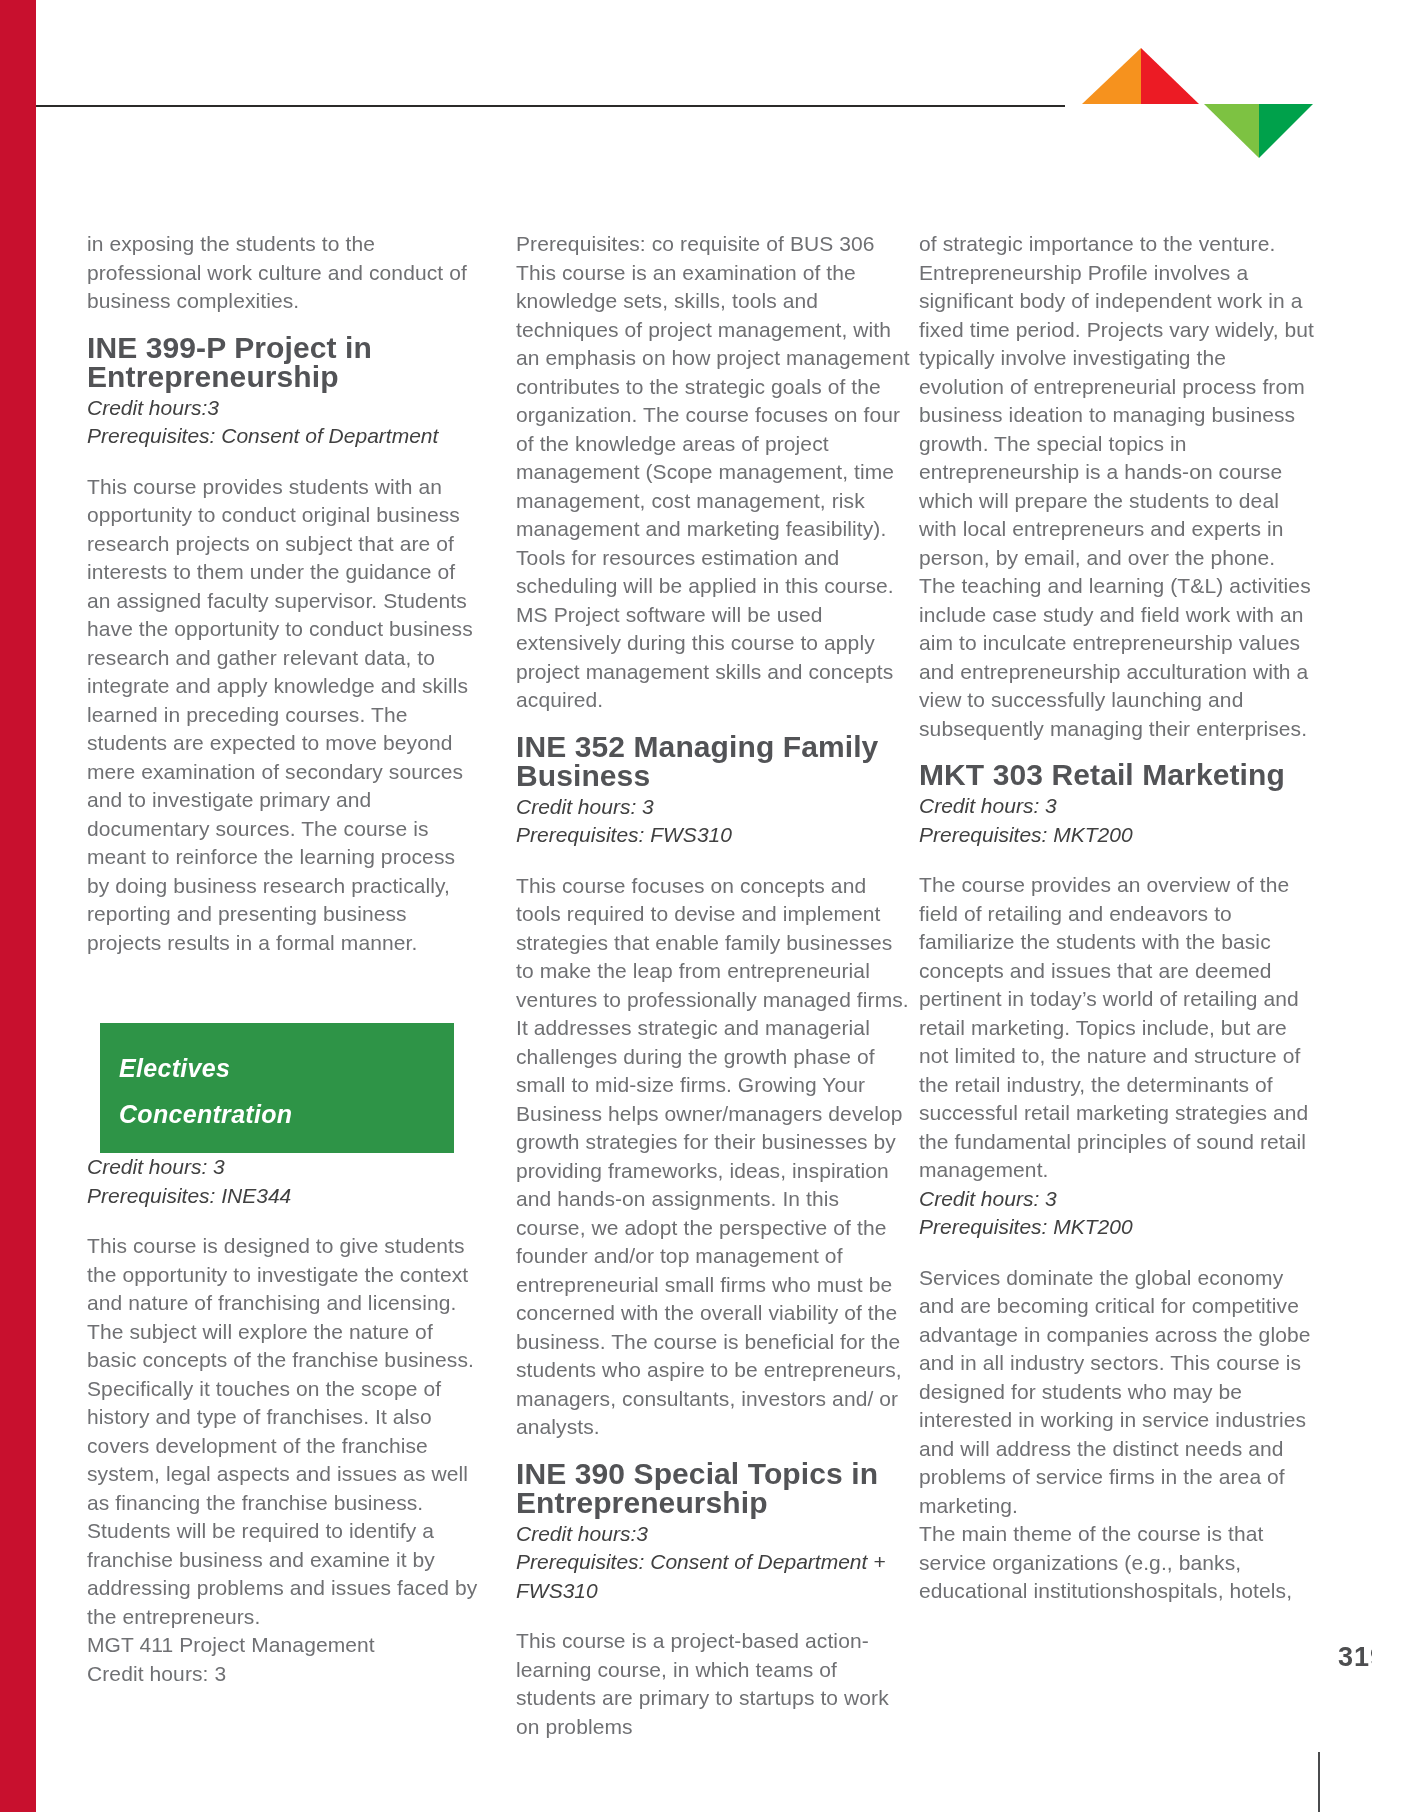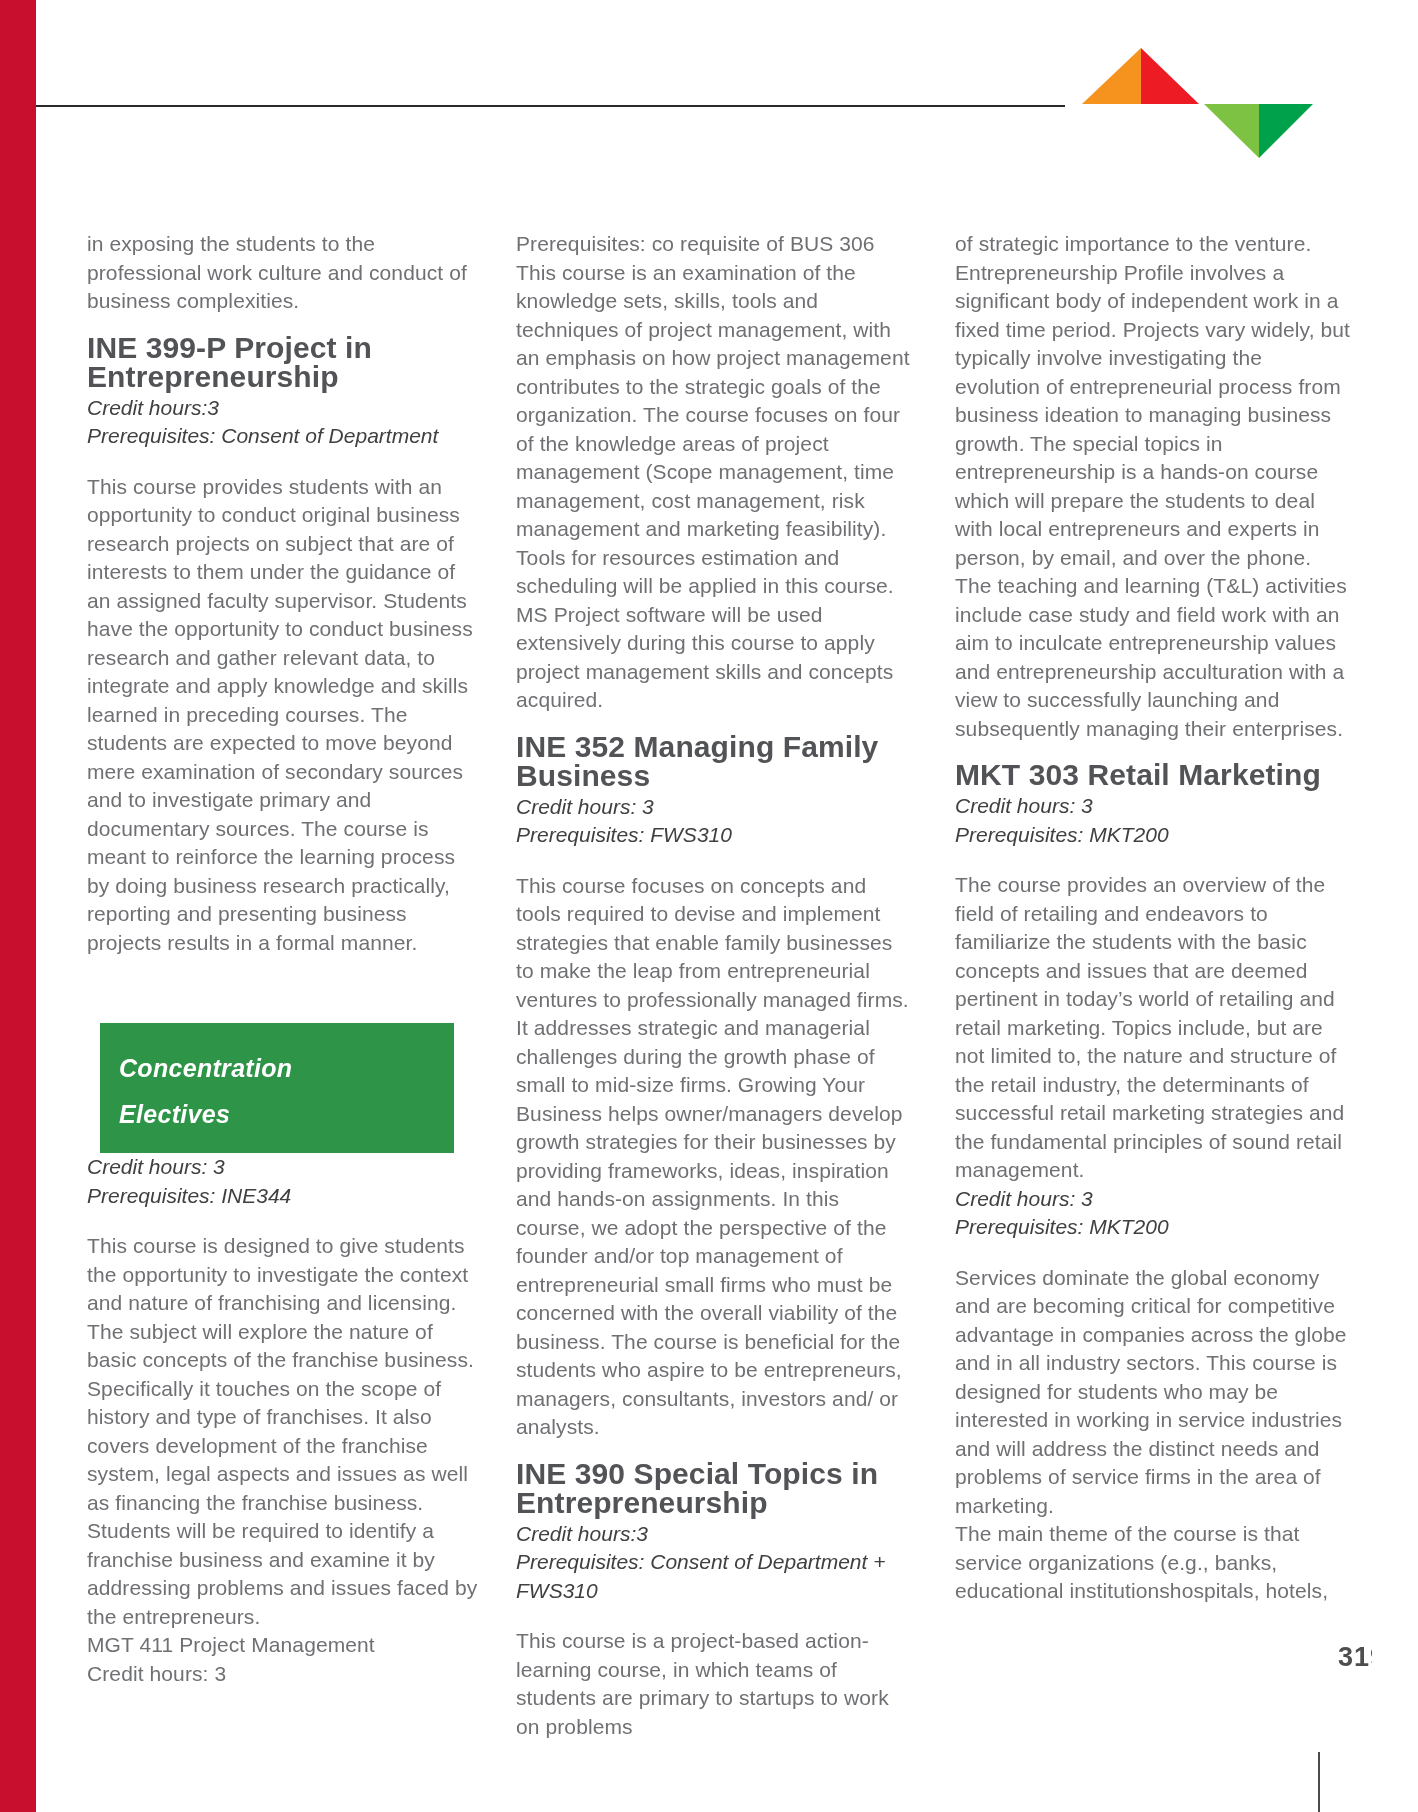--- a/index.html
+++ b/index.html
@@ -6,21 +6,21 @@
   .page {
     position:relative; width:1372px; height:1812px; background:#ffffff;
     overflow:hidden; font-family:"Liberation Sans", sans-serif;
   }
   .red-bar { position:absolute; left:0; top:0; width:36px; height:1812px; }
   .top-rule { position:absolute; left:36px; top:105px; width:1029px; height:2px; background:#2b2a29; }
   .logo { position:absolute; left:1082px; top:46px; width:232px; height:114px; }
   .col { position:absolute; top:230px; width:395px; color:#6f7073; font-size:21px; line-height:28.5px; }
   .col-1 { left:87px; }
   .col-2 { left:516px; }
-  .col-3 { left:955px; }
+  .col-3 { left:919px; }
   .para { margin:22px 0 0 0; white-space:pre-line; font-weight:300; letter-spacing:0.1px; }
   .para.first { margin-top:0; }
   .heading { margin:17px 0 3px 0; font-size:30px; line-height:29px; font-weight:bold; color:#525356; letter-spacing:0.1px; }
   .credits { margin:0; font-style:italic; color:#404040; white-space:pre-line; font-weight:300; }
   .banner {
     margin:66px 0 0 13px; width:354px; height:130px; box-sizing:border-box;
     color:#ffffff; font-style:italic; font-weight:bold; font-size:25px;
     line-height:46px; padding:22px 20px 0 19px; letter-spacing:0.3px;
   }
   .banner + .heading { margin-top:20px; }
@@ -42,22 +42,22 @@
     <polygon points="177,58 231,58 177,112" fill="#00A14B"></polygon>
   </svg>
 
   <div class="col col-1">
     <p class="para first">in exposing the students to the professional work culture and conduct of business complexities.</p>
     <h3 class="heading">INE 399-P Project in Entrepreneurship</h3>
     <p class="credits">Credit hours:3
 Prerequisites: Consent of Department</p>
     <p class="para">This course provides students with an opportunity to conduct original business research projects on subject that are of interests to them under the guidance of an assigned faculty supervisor. Students have the opportunity to conduct business research and gather relevant data, to integrate and apply knowledge and skills learned in preceding courses. The students are expected to move beyond mere examination of secondary sources and to investigate primary and documentary sources. The course is meant to reinforce the learning process by doing business research practically, reporting and presenting business projects results in a formal manner.</p>
     <div class="banner" style="background: rgb(46, 148, 71);">
+      <div>Electives</div>
       <div>Concentration</div>
-      <div>Electives</div>
     </div>
     <p class="credits">Credit hours: 3
 Prerequisites: INE344</p>
     <p class="para">This course is designed to give students the opportunity to investigate the context and nature of franchising and licensing.  The subject will explore the nature of basic concepts of the franchise business. Specifically it touches on the scope of history and type of franchises. It also covers development of the franchise system, legal aspects and issues as well as financing the franchise business. Students will be required to identify a franchise business and examine it by addressing problems and issues faced by the entrepreneurs.
 MGT 411 Project Management
 Credit hours: 3</p>
   </div>
 
   <div class="col col-2">
     <p class="para first">Prerequisites: co requisite of BUS 306

